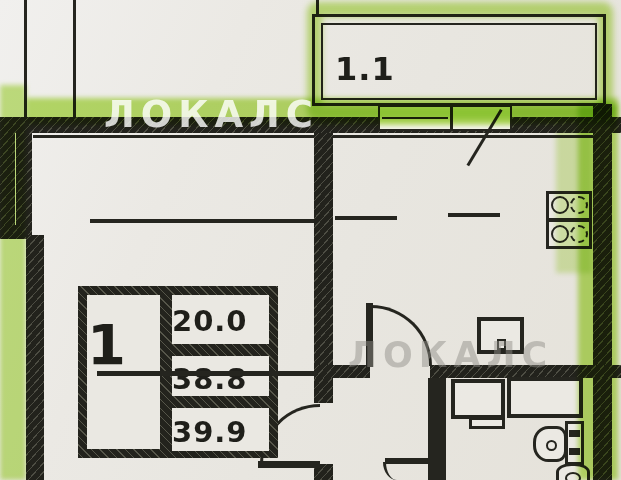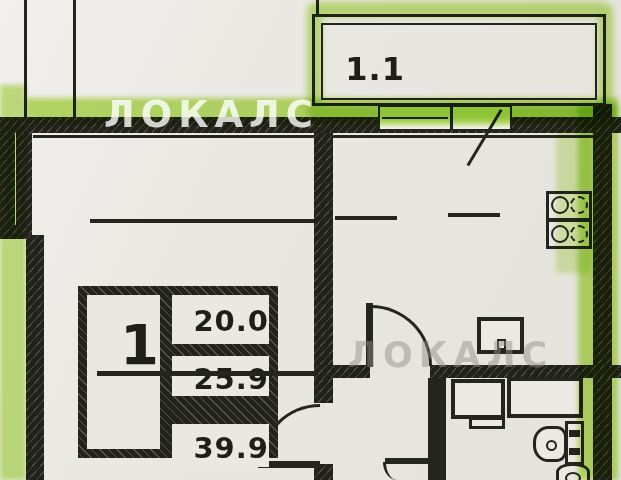--- a/index.html
+++ b/index.html
@@ -22,21 +22,21 @@
   .fx{border:3px solid #25251f;background:rgba(238,237,232,.6);box-sizing:border-box;}
   .circ{border:2.5px solid #25251f;border-radius:50%;box-sizing:border-box;background:transparent;}
   
   .arcTL{border-top:3px solid #25251f;border-left:3px solid #25251f;border-top-left-radius:100% 100%;box-sizing:border-box;}
   .arcTR{border-top:3px solid #25251f;border-right:3px solid #25251f;border-top-right-radius:100% 100%;box-sizing:border-box;}
   .arcBL{border-left:3px solid #25251f;border-bottom-left-radius:100% 100%;box-sizing:border-box;}
   
   .hl{background:rgba(177,222,84,.85);mix-blend-mode:multiply;filter:blur(2.5px);}
   .hlring{border:15px solid rgba(177,222,84,.75);mix-blend-mode:multiply;filter:blur(3px);border-radius:10px;box-sizing:border-box;background:transparent;}
   
-  .num{color:#1f1f1a;font-weight:600;text-align:right;letter-spacing:1px;}
+  .num{color:#1f1f1a;font-weight:600;text-align:left;letter-spacing:1px;}
   .wm{font-weight:700;letter-spacing:6px;white-space:nowrap;}
   .wm1{color:rgba(255,255,255,.8);}
   .wm2{color:rgba(145,143,135,.48);}
   .window{background:#f4f3ee;border:2.5px solid #25251f;box-sizing:border-box;}
 </style>
 </head>
 <body>
 
 <div id="stage">
 
@@ -114,23 +114,23 @@
   </div>
 
   <div class="abs hatch" style="left:78px;top:286px;width:200px;height:172px;">
     <div class="abs paper" style="left:9px;top:9px;width:73px;height:154px;">
       <div class="abs num" style="left:0;top:22px;width:73px;font-size:56px;line-height:1;">1</div>
     </div>
     <div class="abs paper" style="left:94px;top:9px;width:97px;height:49px;">
       <div class="abs num" style="left:0;top:9px;width:97px;font-size:29px;">20.0</div>
     </div>
     <div class="abs paper" style="left:94px;top:70px;width:97px;height:40px;">
-      <div class="abs num" style="left:0;top:6px;width:97px;font-size:29px;">25.9</div>
+      <div class="abs num" style="left:0;top:6px;width:97px;font-size:29px;">38.8</div>
     </div>
-    <div class="abs paper" style="left:94px;top:138px;width:97px;height:43px;">
+    <div class="abs paper" style="left:94px;top:122px;width:97px;height:43px;">
       <div class="abs num" style="left:0;top:7px;width:97px;font-size:29px;">39.9</div>
     </div>
   </div>
 
   <div class="abs line" style="left:97px;top:371px;width:220px;height:5px;"></div>
 
   <div class="abs num" style="left:335px;top:50px;width:70px;font-size:32px;">1.1</div>
 
   <div class="abs hlring" style="left:307px;top:2px;width:306px;height:118px;"></div>
   <div class="abs hl" style="left:26px;top:98px;width:592px;height:27px;"></div>

